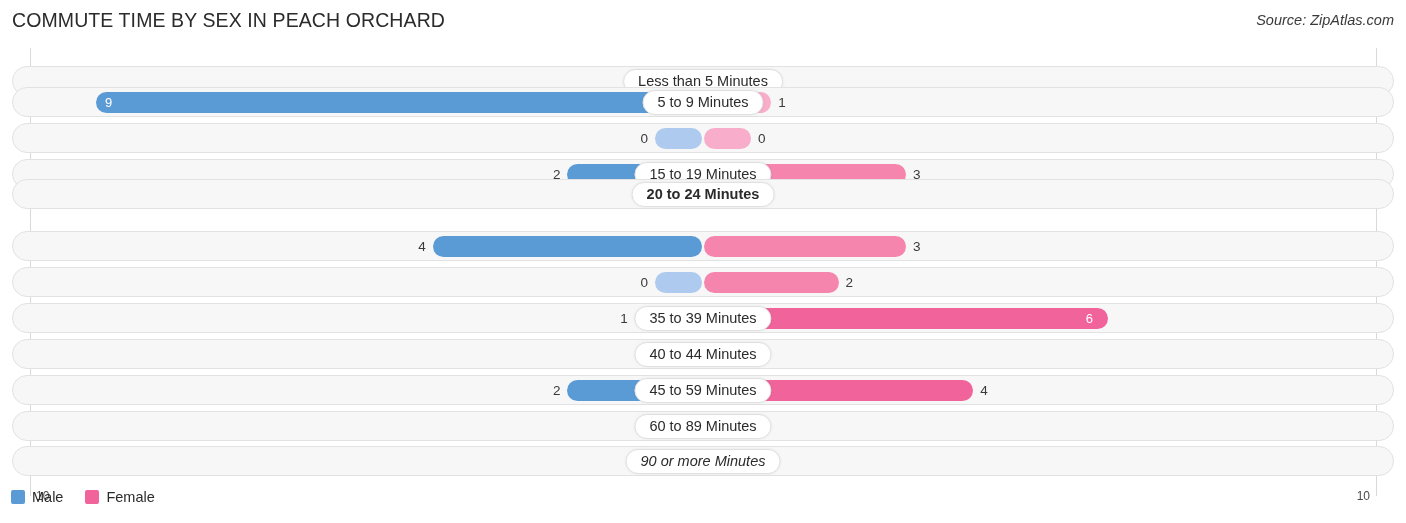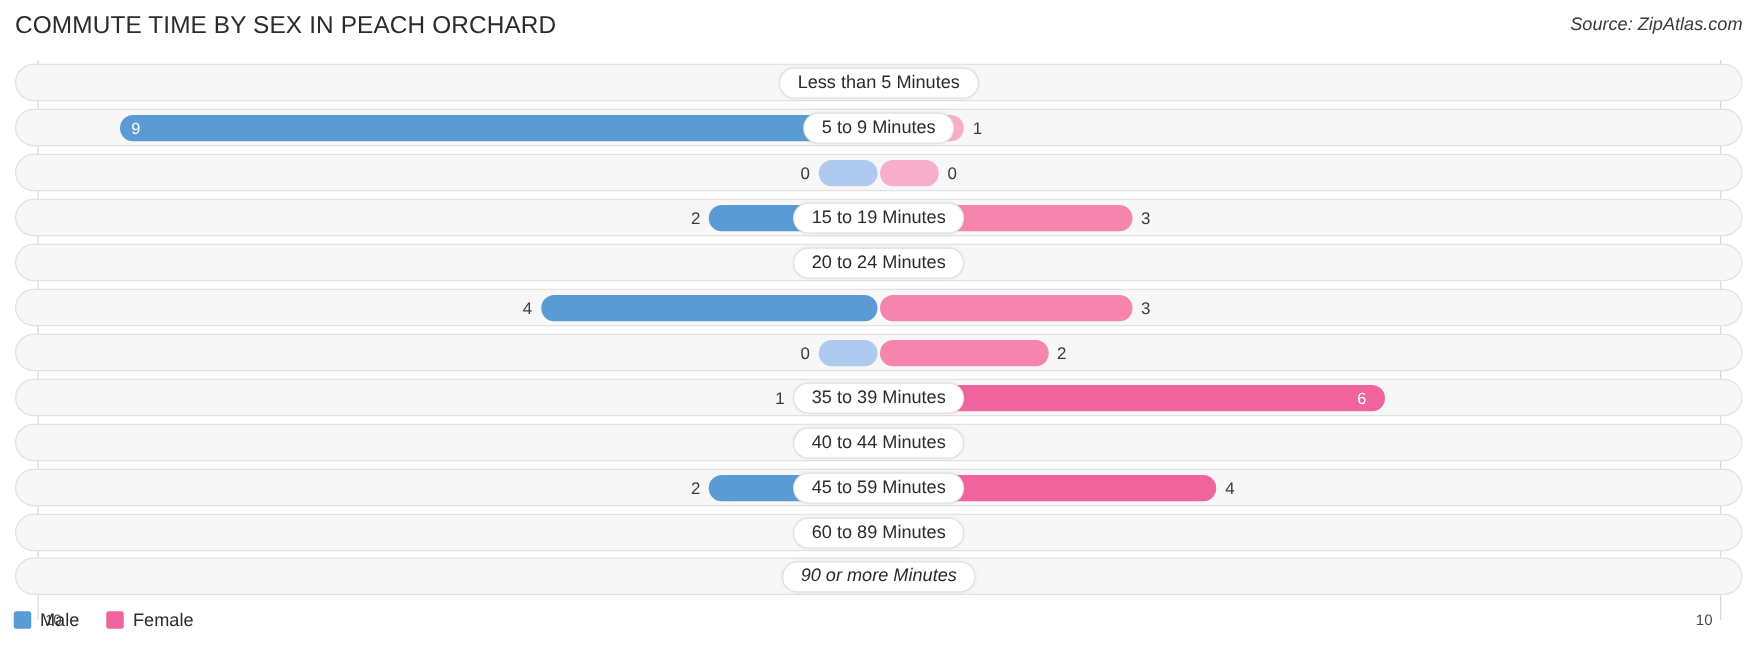--- a/index.html
+++ b/index.html
@@ -180,21 +180,21 @@
 
 <div id="page">
 
   <div id="chart-title">COMMUTE TIME BY SEX IN PEACH ORCHARD</div>
   <div id="source-note">Source: ZipAtlas.com</div>
 
   <div id="plot">
     <div class="axis-line" id="axis-left"></div>
     <div class="axis-line" id="axis-right"></div>
     <div id="rows-container">
-        <div class="row" style="top: 3px;">
+        <div class="row" style="top: 18px;">
           <div class="row-inner">
             <div class="bar bar-male male-lo" style="width: 47px;"></div>
             <div class="bar bar-female fem-lo" style="width: 47px;"></div>
             <div class="val val-male" style="right: 745px;">0</div>
             <div class="val val-female" style="left: 745px;">0</div>
             <div class="cat-pill">Less than 5 Minutes</div>
           </div>
         </div>
         <div class="row" style="top: 39px;">
           <div class="row-inner">
@@ -215,21 +215,21 @@
         </div>
         <div class="row" style="top: 111px;">
           <div class="row-inner">
             <div class="bar bar-male male-hi" style="width: 134.6px;"></div>
             <div class="bar bar-female fem-mid" style="width: 201.9px;"></div>
             <div class="val val-male" style="right: 832.6px;">2</div>
             <div class="val val-female" style="left: 899.9px;">3</div>
             <div class="cat-pill">15 to 19 Minutes</div>
           </div>
         </div>
-        <div class="row" style="top: 147px;">
+        <div class="row" style="top: 131px; font-weight: bold;">
           <div class="row-inner">
             <div class="bar bar-male male-lo" style="width: 47px;"></div>
             <div class="bar bar-female fem-lo" style="width: 47px;"></div>
             <div class="val val-male" style="right: 745px;">0</div>
             <div class="val val-female" style="left: 745px;">0</div>
             <div class="cat-pill">20 to 24 Minutes</div>
           </div>
         </div>
         <div class="row" style="top: 183px;">
           <div class="row-inner">

